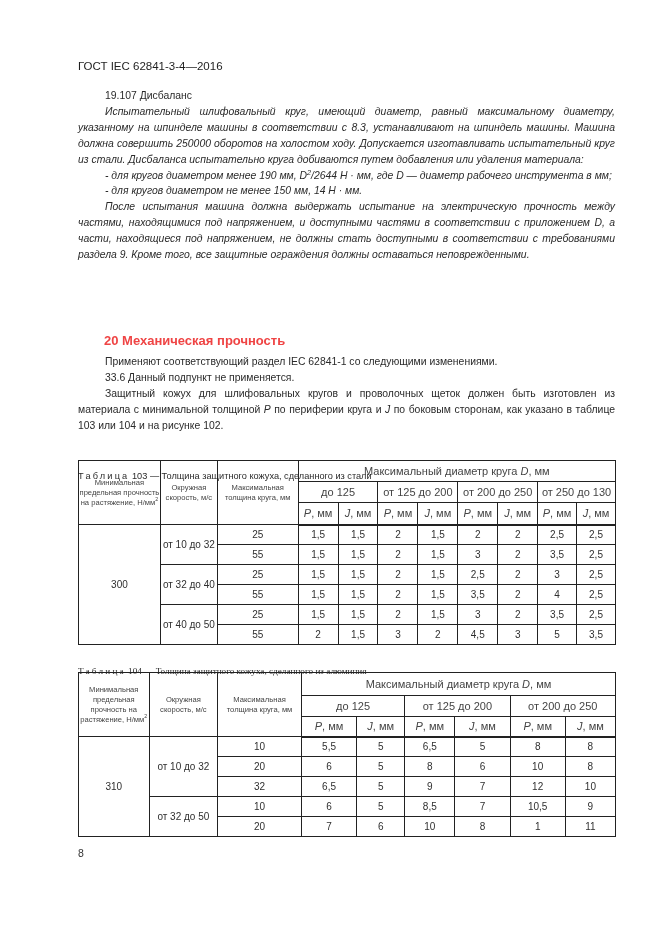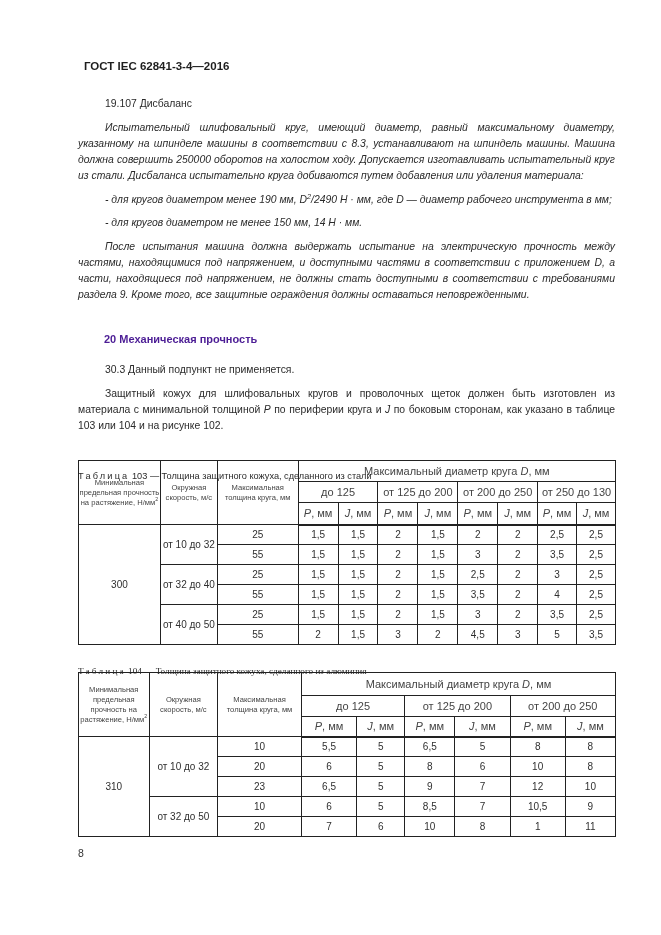--- a/index.html
+++ b/index.html
@@ -1,50 +1,51 @@
 <!DOCTYPE html>
 <html><head>
 <meta charset="utf-8">
 <style>
   html, body { margin: 0; padding: 0; background: #ffffff; }
   body { width: 661px; height: 935px; position: relative; overflow: hidden;
          font-family: "Liberation Sans", sans-serif; color: #2a2a2a; }
-  .page-header { position: absolute; left: 84px; top: 60px; font-size: 11.5px; font-weight: bold; color: #1e1e1e; }
+  .page-header { position: absolute; left: 78px; top: 60px; font-size: 11.5px; font-weight: normal; color: #1e1e1e; }
   .body-text { position: absolute; left: 78px; width: 537px; font-size: 10.4px; line-height: 15.9px; }
   .p { margin: 0; text-align: justify; }
-  .ind { text-indent: 27px; margin-top: 8px; }
+  .ind { text-indent: 27px; }
   .it { font-style: italic; }
-  .sec-title { position: absolute; left: 104px; top: 333px; font-size: 11px; font-weight: bold; color: #4c1d95; }
+  .sec-title { position: absolute; left: 104px; top: 333px; font-size: 13px; font-weight: bold; color: #ef4444; }
   .tcap { position: absolute; left: 78px; font-size: 9.2px; color: #2a2a2a; margin-top: 28px; }
   .tcap .sp { letter-spacing: 2.2px; }
   table.t { position: absolute; left: 78px; border-collapse: collapse; font-size: 10px; color: #2f2f2f; }
   table.t td { border: 1px solid #222; text-align: center; vertical-align: middle; padding: 0; }
   table.t .h { font-size: 7.6px; color: #444; line-height: 10px; }
   table.t .hs { font-size: 11px; color: #444; }
   table.t thead tr:last-child td { border-bottom: 2px solid #222; }
   .footer-num { position: absolute; left: 78px; top: 847px; font-size: 10.5px; color: #333; }
   sup { font-size: 70%; line-height: 0; }
 </style>
 </head>
 <body>
 
 <div class="page-header">ГОСТ IEC 62841-3-4—2016</div>
 
 <div class="body-text" style="top:88px;">
   <p class="p ind">19.107 Дисбаланс</p>
   <p class="p ind it">Испытательный шлифовальный круг, имеющий диаметр, равный максимальному диаметру, указанному на шпинделе машины в соответствии с 8.3, устанавливают на шпиндель машины. Машина должна совершить 250000 оборотов на холостом ходу. Допускается изготавливать испытательный круг из стали. Дисбаланса испытательно круга добиваются путем добавления или удаления материала:</p>
-  <p class="p ind it"><span>- для кругов диаметром менее 190 мм, D</span><sup>2</sup><span>/2490 Н · мм, где D — диаметр рабочего инструмента в мм;</span></p>
+  <p class="p ind it"><span>- для кругов диаметром менее 190 мм, D</span><sup>2</sup><span>/2644 Н · мм, где D — диаметр рабочего инструмента в мм;</span></p>
   <p class="p ind it">- для кругов диаметром не менее 150 мм, 14 Н · мм.</p>
   <p class="p ind it">После испытания машина должна выдержать испытание на электрическую прочность между частями, находящимися под напряжением, и доступными частями в соответствии с приложением D, а части, находящиеся под напряжением, не должны стать доступными в соответствии с требованиями раздела 9. Кроме того, все защитные ограждения должны оставаться неповрежденными.</p>
 </div>
 
 <div class="sec-title">20 Механическая прочность</div>
 
 <div class="body-text" style="top:354px;">
-  <p class="p ind">30.3 Данный подпункт не применяется.</p>
+  <p class="p ind">Применяют соответствующий раздел IEC 62841-1 со следующими изменениями.</p>
+  <p class="p ind">33.6 Данный подпункт не применяется.</p>
   <p class="p ind"><span>Защитный кожух для шлифовальных кругов и проволочных щеток должен быть изготовлен из материала с минимальной толщиной </span><i>P</i><span> по периферии круга и </span><i>J</i><span> по боковым сторонам, как указано в таблице 103 или 104 и на рисунке 102.</span></p>
 </div>
 
 <div class="tcap" style="top:443px;"><span class="sp">Таблица</span> <span>103 — Толщина защитного кожуха, сделанного из стали</span></div>
 
 <table class="t" id="t103" style="top:460px; width:538px;">
   <colgroup>
     <col style="width:82px">
       <col style="width:57px">
       <col style="width:81px">
@@ -205,21 +206,21 @@
       <tr style="height: 20px;">
         <td>20</td>
         <td>6</td>
         <td>5</td>
         <td>8</td>
         <td>6</td>
         <td>10</td>
         <td>8</td>
       </tr>
       <tr style="height: 20px;">
-        <td>23</td>
+        <td>32</td>
         <td>6,5</td>
         <td>5</td>
         <td>9</td>
         <td>7</td>
         <td>12</td>
         <td>10</td>
       </tr>
       <tr style="height: 20px;">
         <td rowspan="2">от 32 до 50</td>
         <td>10</td>

